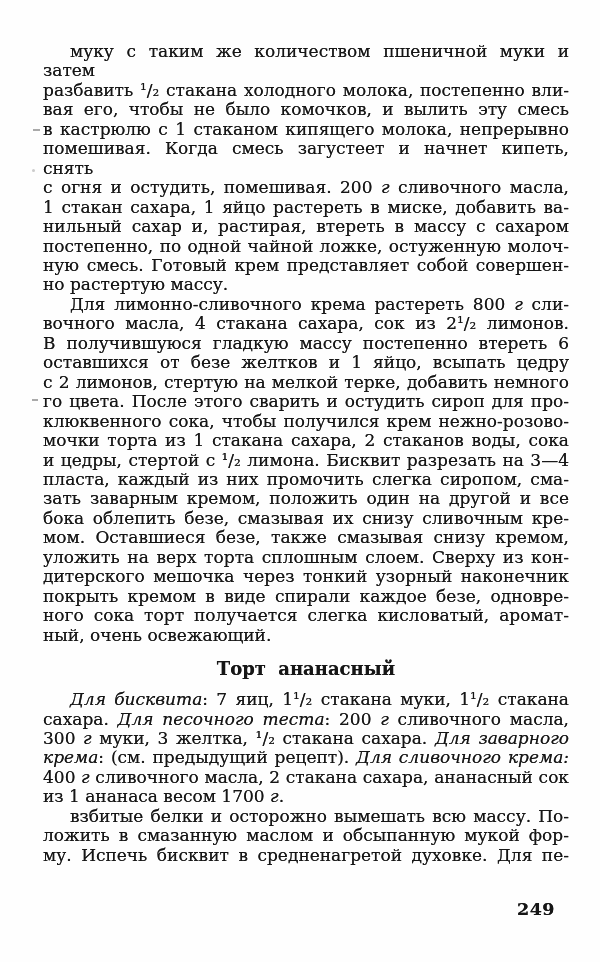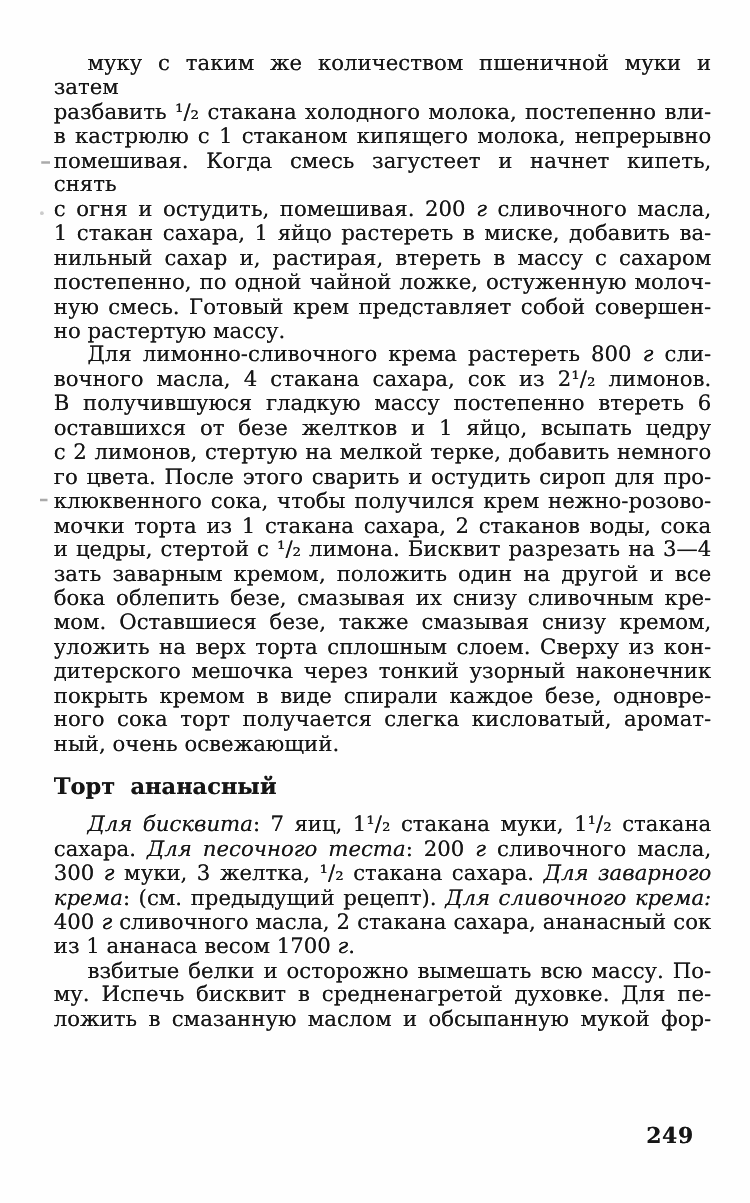--- a/index.html
+++ b/index.html
@@ -25,21 +25,21 @@
     text-shadow: 0 0 0.4px rgba(15,15,15,0.75);
     white-space: normal;
   }
   .line.last { text-align-last: left; }
   .para .line:first-child { text-indent: 27px; }
   .it { font-style: italic; }
   .heading {
     font-size: 18px;
     font-weight: bold;
     line-height: 20px;
-    text-align: left;
+    text-align: center;
     word-spacing: 6px;
     margin: 14px 0 11px 0;
     text-shadow: 0 0 0.4px rgba(15,15,15,0.75);
   }
   .page-number {
     position: absolute;
     top: 899px; right: 45px;
     font-size: 17.5px;
     font-weight: bold;
     letter-spacing: 0.5px;
@@ -53,61 +53,63 @@
               border-radius: 50%; background: #555; opacity: 0.3; }
 </style>
 </head>
 <body style="background: rgb(254, 254, 254); color: rgb(22, 22, 22);">
 
 <div class="page">
   <div class="text-col">
       <div class="para">
         <div class="line"><span>муку с таким же количеством пшеничной муки и затем</span></div>
         <div class="line"><span>разбавить ¹/₂ стакана холодного молока, постепенно вли-</span></div>
+        <div class="line"><span>вая его, чтобы не было комочков, и вылить эту смесь</span></div>
         <div class="line"><span>в кастрюлю с 1 стаканом кипящего молока, непрерывно</span></div>
         <div class="line"><span>помешивая. Когда смесь загустеет и начнет кипеть, снять</span></div>
         <div class="line"><span>с огня и остудить, помешивая. 200 </span><span class="it">г</span><span> сливочного масла,</span></div>
         <div class="line"><span>1 стакан сахара, 1 яйцо растереть в миске, добавить ва-</span></div>
         <div class="line"><span>нильный сахар и, растирая, втереть в массу с сахаром</span></div>
         <div class="line"><span>постепенно, по одной чайной ложке, остуженную молоч-</span></div>
         <div class="line"><span>ную смесь. Готовый крем представляет собой совершен-</span></div>
         <div class="line last"><span>но растертую массу.</span></div>
       </div>
       <div class="para">
         <div class="line"><span>Для лимонно-сливочного крема растереть 800 </span><span class="it">г</span><span> сли-</span></div>
         <div class="line"><span>вочного масла, 4 стакана сахара, сок из 2¹/₂ лимонов.</span></div>
         <div class="line"><span>В получившуюся гладкую массу постепенно втереть 6</span></div>
         <div class="line"><span>оставшихся от безе желтков и 1 яйцо, всыпать цедру</span></div>
         <div class="line"><span>с 2 лимонов, стертую на мелкой терке, добавить немного</span></div>
         <div class="line"><span>го цвета. После этого сварить и остудить сироп для про-</span></div>
         <div class="line"><span>клюквенного сока, чтобы получился крем нежно-розово-</span></div>
         <div class="line"><span>мочки торта из 1 стакана сахара, 2 стаканов воды, сока</span></div>
         <div class="line"><span>и цедры, стертой с ¹/₂ лимона. Бисквит разрезать на 3—4</span></div>
+        <div class="line"><span>пласта, каждый из них промочить слегка сиропом, сма-</span></div>
         <div class="line"><span>зать заварным кремом, положить один на другой и все</span></div>
         <div class="line"><span>бока облепить безе, смазывая их снизу сливочным кре-</span></div>
         <div class="line"><span>мом. Оставшиеся безе, также смазывая снизу кремом,</span></div>
         <div class="line"><span>уложить на верх торта сплошным слоем. Сверху из кон-</span></div>
         <div class="line"><span>дитерского мешочка через тонкий узорный наконечник</span></div>
         <div class="line"><span>покрыть кремом в виде спирали каждое безе, одновре-</span></div>
         <div class="line"><span>ного сока торт получается слегка кисловатый, аромат-</span></div>
         <div class="line last"><span>ный, очень освежающий.</span></div>
       </div>
       <div class="heading">Торт ананасный</div>
       <div class="para">
         <div class="line"><span class="it">Для бисквита</span><span>: 7 яиц, 1¹/₂ стакана муки, 1¹/₂ стакана</span></div>
         <div class="line"><span>сахара. </span><span class="it">Для песочного теста</span><span>: 200 </span><span class="it">г</span><span> сливочного масла,</span></div>
         <div class="line"><span>300 </span><span class="it">г</span><span> муки, 3 желтка, ¹/₂ стакана сахара. </span><span class="it">Для заварного</span></div>
         <div class="line"><span class="it">крема</span><span>: (см. предыдущий рецепт). </span><span class="it">Для сливочного крема:</span></div>
         <div class="line"><span>400 </span><span class="it">г</span><span> сливочного масла, 2 стакана сахара, ананасный сок</span></div>
         <div class="line last"><span>из 1 ананаса весом 1700 </span><span class="it">г</span><span>.</span></div>
       </div>
       <div class="para">
         <div class="line"><span>взбитые белки и осторожно вымешать всю массу. По-</span></div>
+        <div class="line"><span>ложить в смазанную маслом и обсыпанную мукой фор-</span></div>
         <div class="line"><span>му. Испечь бисквит в средненагретой духовке. Для пе-</span></div>
-        <div class="line"><span>ложить в смазанную маслом и обсыпанную мукой фор-</span></div>
       </div>
     </div>
 
   <div class="scan-mark mark-1"></div>
   <div class="scan-dot"></div>
   <div class="scan-mark mark-2"></div>
 
   <div class="page-number">249</div>
 </div>
 

